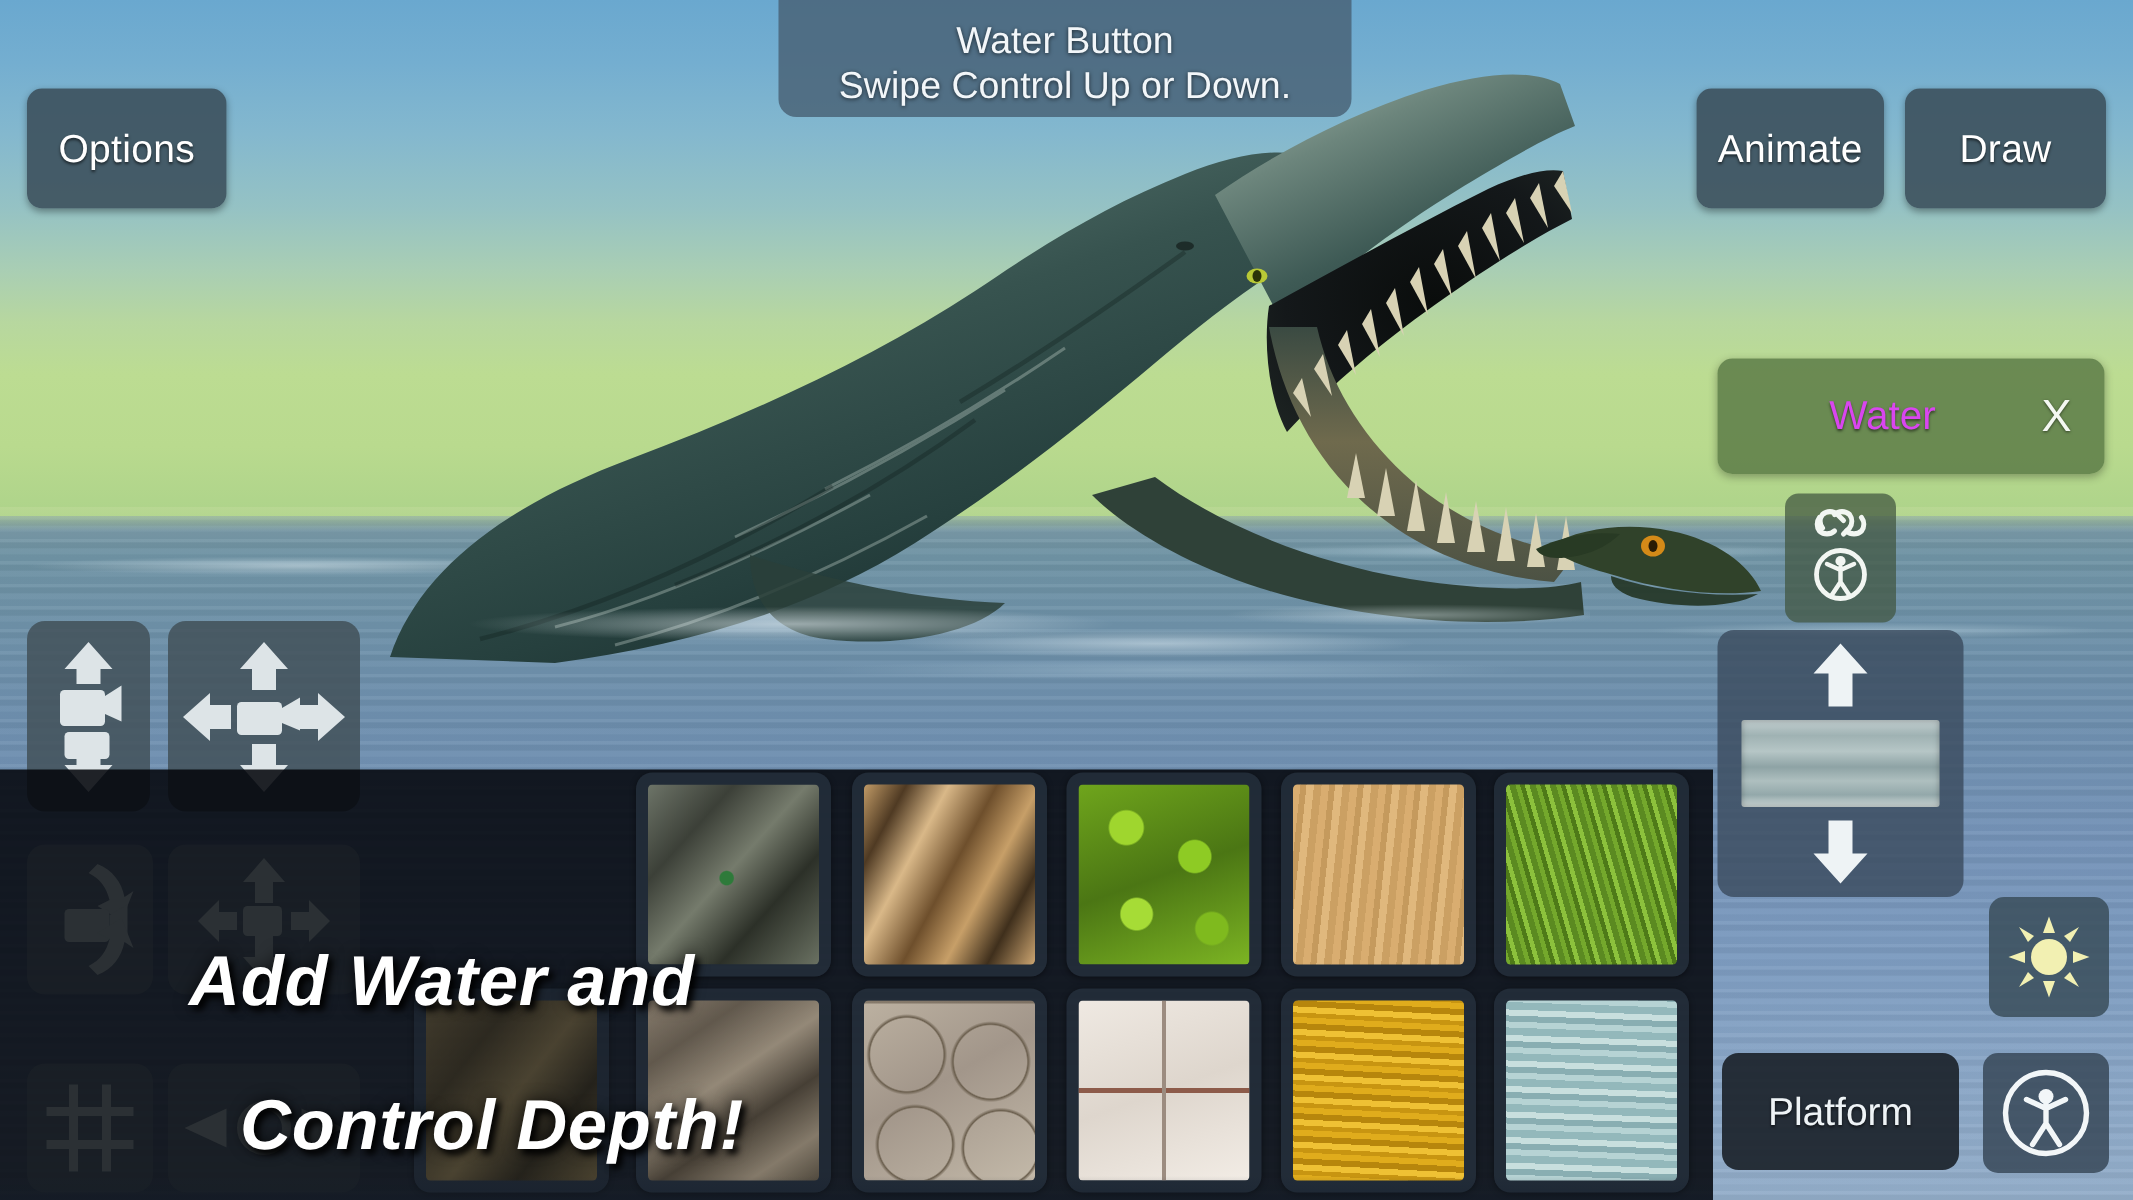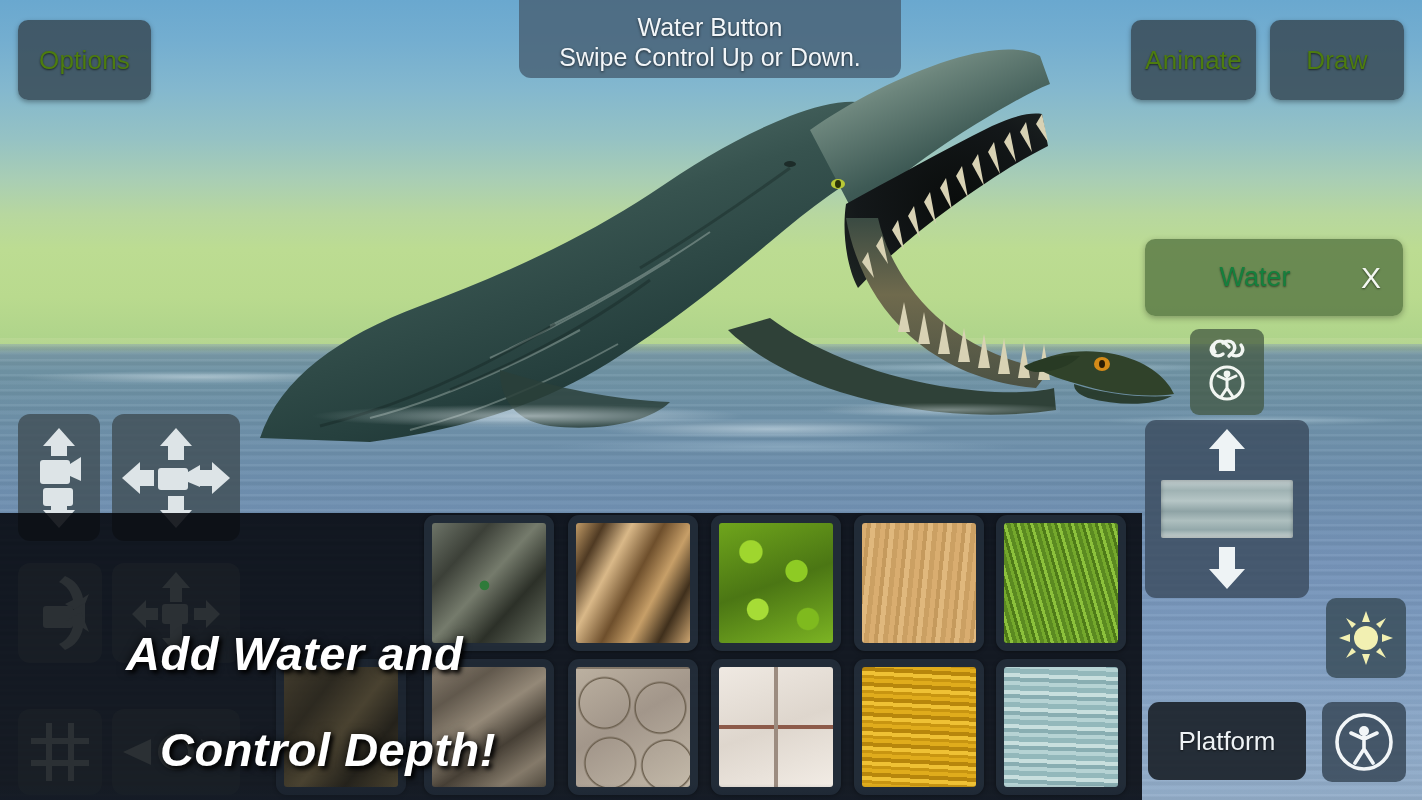--- a/index.html
+++ b/index.html
@@ -63,26 +63,27 @@
 
   
   .small-creature{ position:absolute; left:1014px; top:336px; width:180px; height:80px; }
   .small-creature svg{ width:100%; height:100%; display:block; }
 
   
   .btn {
     position:absolute;
     background:rgba(58,77,90,0.88);
     border-radius:10px;
-    color:#4d7c0f;
+    color:#ffffff;
     display:flex; align-items:center; justify-content:center;
     font-size:26px; letter-spacing:.2px;
     text-shadow:0 1px 2px rgba(0,0,0,.6);
     box-shadow:0 2px 5px rgba(0,0,0,.35);
     user-select:none;
+    margin-top:39px;
   }
 
   #btn-options { left:18px;  top:20px;  width:133px; height:80px; }
   #btn-animate { left:1131px;top:20px;  width:125px; height:80px; }
   #btn-draw    { left:1270px;top:20px;  width:134px; height:80px; }
 
   #hint-banner {
     position:absolute; left:519px; top:-6px; width:382px; height:84px;
     background:rgba(72,96,116,0.82);
     border-radius:0 0 12px 12px;
@@ -94,21 +95,21 @@
 
   
   #water-bar{
     position:absolute; left:1145px; top:239px; width:258px; height:77px;
     background:rgba(86,118,66,0.80);
     border-radius:10px;
     box-shadow:0 2px 6px rgba(0,0,0,.3);
     display:flex; align-items:center;
   }
   #water-bar .wlabel{
-    flex:1; text-align:center; color:#15803d; font-size:27px;
+    flex:1; text-align:center; color:#d946ef; font-size:27px;
     text-shadow:0 1px 2px rgba(0,0,0,.55); padding-left:26px;
   }
   #water-bar .wclose{
     width:64px; text-align:center; color:#f4f8f2; font-size:30px;
     text-shadow:0 1px 2px rgba(0,0,0,.55); cursor:pointer;
   }
 
   
   #link-person{
     position:absolute; left:1190px; top:329px; width:74px; height:86px;

